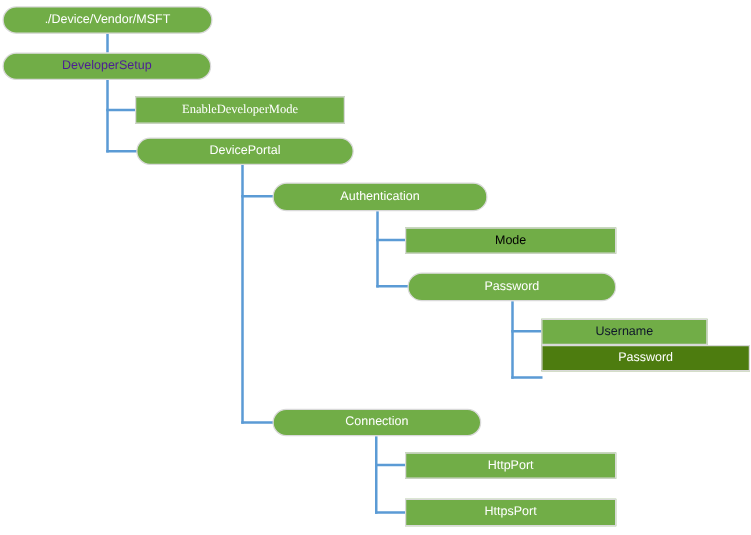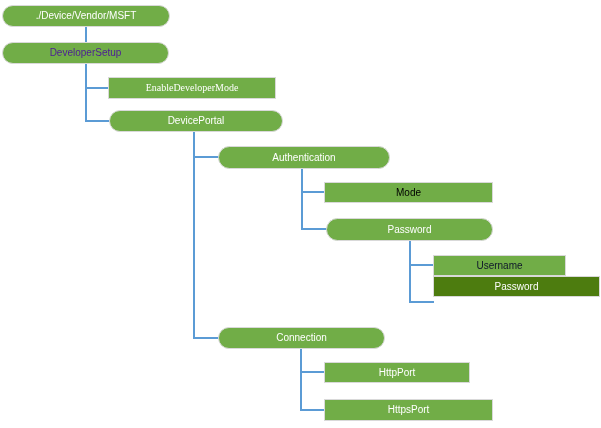--- a/index.html
+++ b/index.html
@@ -64,16 +64,16 @@
       <div class="node pill" style="left: 2px; top: 5px; width: 168px; height: 22px; background: rgb(113, 173, 71); border-color: rgb(217, 217, 217); color: rgb(255, 255, 255); border-radius: 11px;">./Device/Vendor/MSFT</div>
       <div class="node pill" style="left: 2px; top: 42px; width: 167px; height: 22px; background: rgb(113, 173, 71); border-color: rgb(217, 217, 217); color: #4c1d95; border-radius: 11px;">DeveloperSetup</div>
       <div class="node rect" style="left: 108px; top: 77px; width: 168px; height: 22px; background: rgb(113, 173, 71); border-color: rgb(217, 217, 217); color: rgb(255, 255, 255); font-family: Liberation Serif, serif;">EnableDeveloperMode</div>
       <div class="node pill" style="left: 109px; top: 110px; width: 174px; height: 22px; background: rgb(113, 173, 71); border-color: rgb(217, 217, 217); color: rgb(255, 255, 255); border-radius: 11px;">DevicePortal</div>
       <div class="node pill" style="left: 218px; top: 146px; width: 172px; height: 23px; background: rgb(113, 173, 71); border-color: rgb(217, 217, 217); color: rgb(255, 255, 255); border-radius: 12px;">Authentication</div>
       <div class="node rect" style="left: 324px; top: 182px; width: 169px; height: 21px; background: rgb(113, 173, 71); border-color: rgb(217, 217, 217); color: #000000;">Mode</div>
       <div class="node pill" style="left: 326px; top: 218px; width: 167px; height: 23px; background: rgb(113, 173, 71); border-color: rgb(217, 217, 217); color: rgb(255, 255, 255); border-radius: 12px;">Password</div>
       <div class="node rect" style="left: 433px; top: 255px; width: 133px; height: 21px; background: rgb(113, 173, 71); border-color: rgb(217, 217, 217); color: #0f172a;">Username</div>
       <div class="node rect" style="left: 433px; top: 276px; width: 167px; height: 21px; background: #4d7c0f; border-color: rgb(217, 217, 217); color: rgb(255, 255, 255);">Password</div>
       <div class="node pill" style="left: 218px; top: 327px; width: 167px; height: 22px; background: rgb(113, 173, 71); border-color: rgb(217, 217, 217); color: rgb(255, 255, 255); border-radius: 11px;">Connection</div>
-      <div class="node rect" style="left: 324px; top: 362px; width: 146px; height: 21px; background: rgb(113, 173, 71); border-color: rgb(217, 217, 217); color: rgb(255, 255, 255); text-align: center;">HttpPort</div>
+      <div class="node rect" style="left: 324px; top: 362px; width: 169px; height: 21px; background: rgb(113, 173, 71); border-color: rgb(217, 217, 217); color: rgb(255, 255, 255); text-align: center;">HttpPort</div>
       <div class="node rect" style="left: 324px; top: 399px; width: 169px; height: 22px; background: rgb(113, 173, 71); border-color: rgb(217, 217, 217); color: rgb(255, 255, 255);">HttpsPort</div>
     </div>
 </div>
 
 </body></html>

